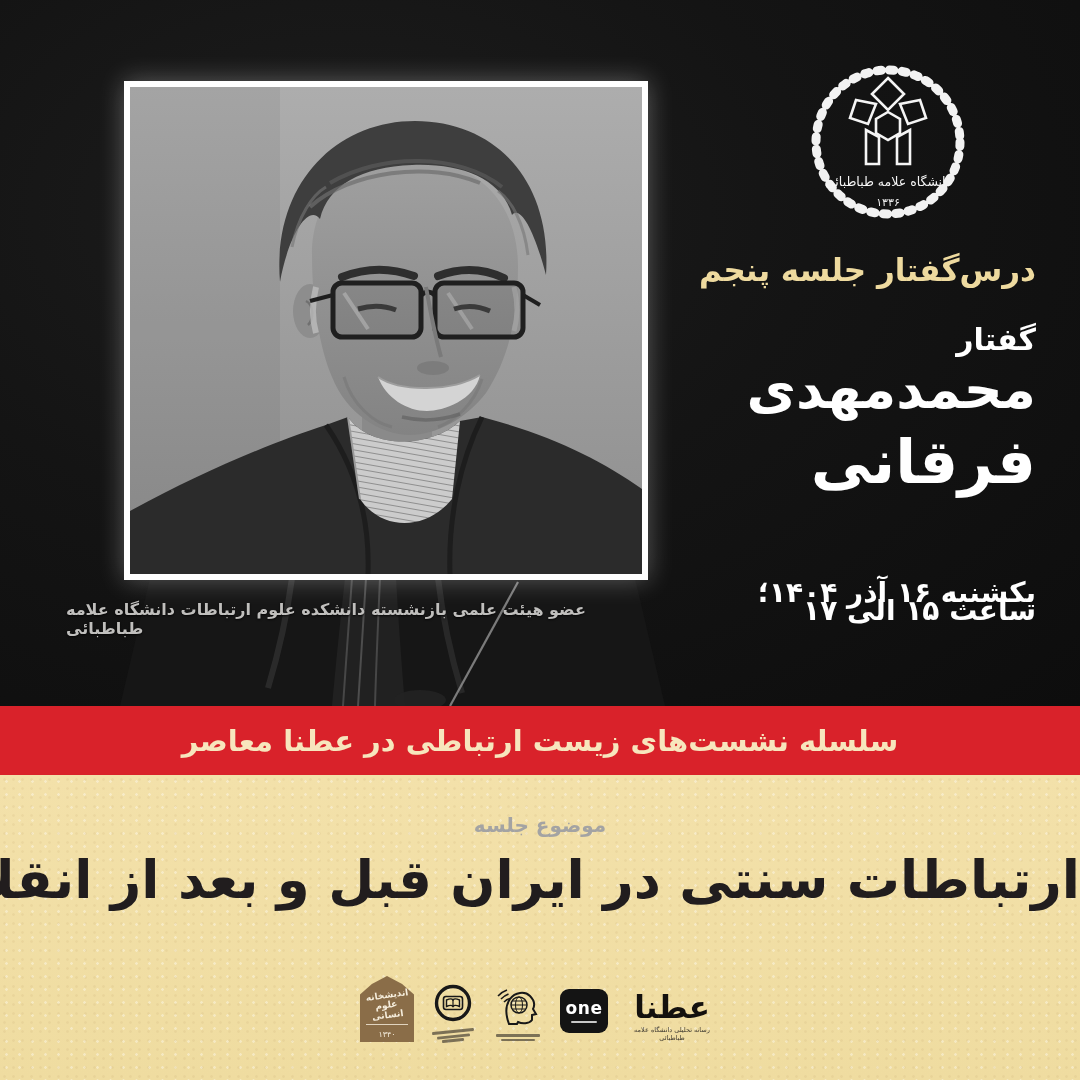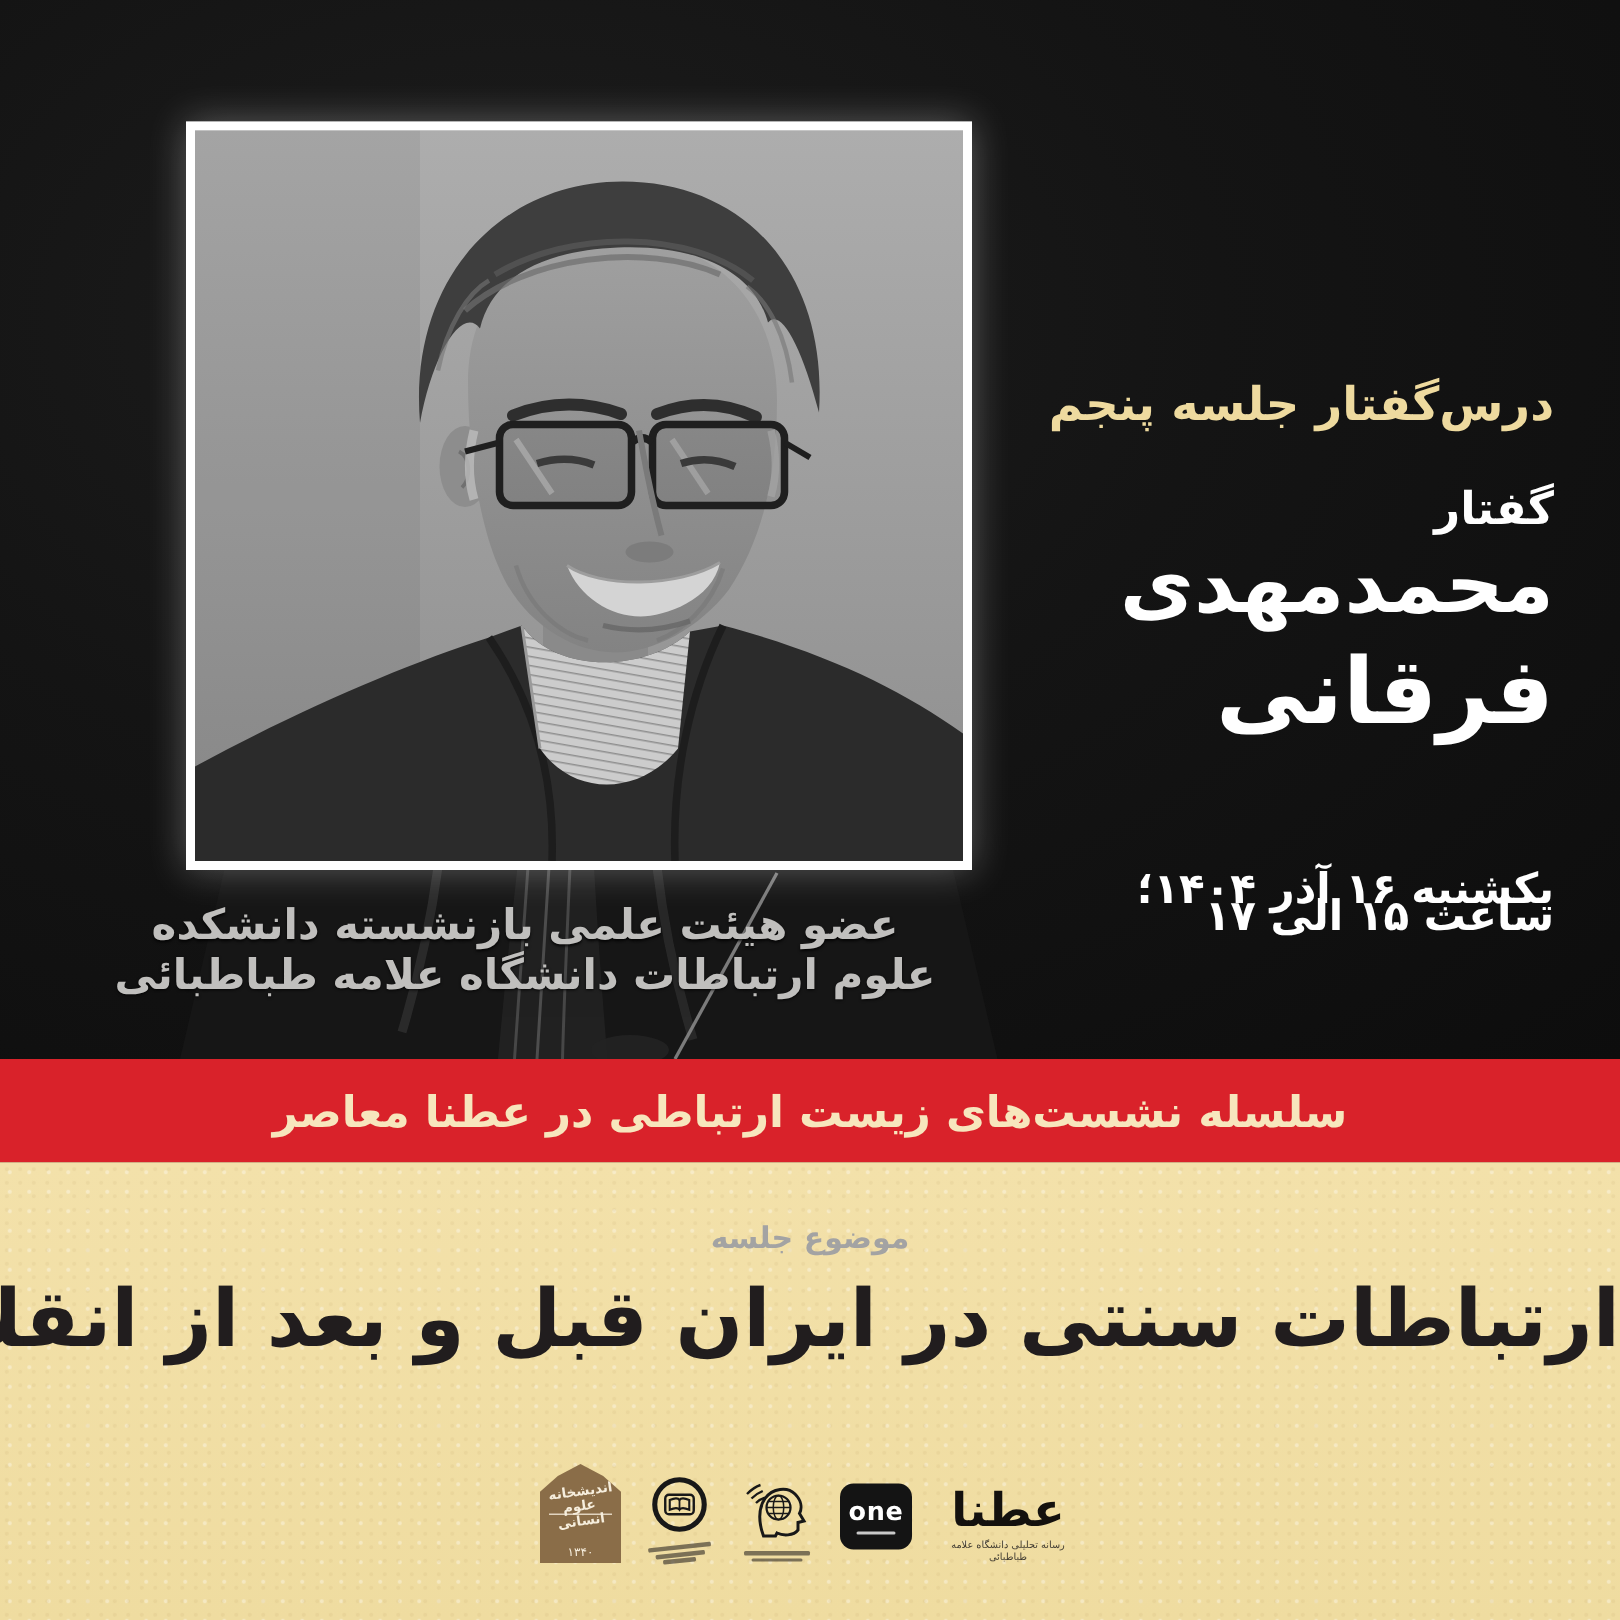--- a/index.html
+++ b/index.html
@@ -16,21 +16,21 @@
   .photo-continuation{position:absolute;left:120px;top:578px;width:545px;height:128px;}
   .photo-frame{
     position:absolute;left:124px;top:81px;width:524px;height:499px;
     border:6px solid #ffffff;box-sizing:border-box;
     box-shadow:0 0 24px rgba(255,255,255,.30);
     background:#9a9a9a;
   }
   .photo-frame svg{display:block;width:512px;height:487px;}
   .affiliation{
     position:absolute;left:66px;top:600px;width:568px;
-    text-align:center;color:#c0bfbd;font-size:28px;font-weight:700;
+    text-align:left;color:#c0bfbd;font-size:16px;font-weight:700;
     text-shadow:0 1px 2px rgba(0,0,0,.8);
   }
   
   .uni-logo{position:absolute;left:806px;top:60px;width:164px;height:174px;}
   
   .rcol{position:absolute;right:44px;text-align:right;color:#ffffff;}
   .series-label{top:252px;font-size:31px;font-weight:700;color:#eeda9f;margin-left:28px;}
   .honorific{top:322px;font-size:30px;font-weight:700;}
   .fname{top:362px;font-size:54px;font-weight:700;line-height:1.05;}
   .lname{top:430px;font-size:61px;font-weight:700;line-height:1.05;}
@@ -69,21 +69,21 @@
   
   .fl-house{
     width:54px;height:66px;background:#8a6d48;
     clip-path:polygon(50% 0,78% 12%,100% 28%,100% 100%,0 100%,0 28%,22% 12%);
     color:#f6eedd;text-align:center;position:relative;
   }
   .fl-house .hl1{font-size:9px;font-weight:700;transform:rotate(-8deg);margin-top:14px;}
   .fl-house .hl2{font-size:9px;font-weight:700;transform:rotate(-8deg);margin-top:0;}
   .fl-house .hyear{
     position:absolute;left:6px;right:6px;bottom:3px;font-size:8px;
-    border-top:1px solid rgba(246,238,221,.8);padding-top:20px;letter-spacing:2px;
+    border-top:1px solid rgba(246,238,221,.8);padding-top:5px;letter-spacing:2px;
   }
   .fl-book{width:46px;margin-top:8px;text-align:center;}
   .fl-head{width:52px;margin-top:10px;text-align:center;}
   .fl-one{width:48px;margin-top:13px;}
   .one-box{
     width:48px;height:44px;background:#141414;border-radius:9px;
     display:flex;flex-direction:column;align-items:center;justify-content:center;
   }
   .one-box .one-txt{color:#ffffff;font-size:17px;font-weight:700;letter-spacing:.5px;line-height:1;}
   .one-box .one-bar{width:26px;height:2px;background:#e9e9e9;opacity:.85;border-radius:1px;margin-top:4px;}
@@ -178,20 +178,37 @@
 
         <path d="M248,290 C270,305 322,305 350,288 C345,313 313,324 297,324 C277,324 256,311 248,290 Z" fill="#d4d4d4"></path>
         <path d="M248,290 C270,305 322,305 350,288" stroke="#9d9d9d" stroke-width="2" fill="none"></path>
 
         <path d="M272,330 Q301,337 330,327" stroke="#666666" stroke-width="3.5" opacity="0.8" fill="none"></path>
       </svg>
     </div>
 
     <div class="affiliation" dir="rtl">عضو هیئت علمی بازنشسته دانشکده علوم ارتباطات دانشگاه علامه طباطبائی</div>
 
+    <div class="uni-logo">
+      <svg viewBox="0 0 164 174" width="164" height="174">
+        <g>
+          <circle cx="82" cy="82" r="72" fill="none" stroke="#f2f2f2" stroke-width="9" stroke-dasharray="4.4 8.2" stroke-linecap="round"></circle>
+        </g>
+        <g fill="none" stroke="#f5f5f5" stroke-width="2.6">
+          <path d="M82,18 L98,34 L82,50 L66,34 Z"></path>
+          <path d="M50,40 L70,44 L62,64 L44,58 Z"></path>
+          <path d="M114,40 L94,44 L102,64 L120,58 Z"></path>
+          <path d="M82,52 L94,59 L94,73 L82,80 L70,73 L70,59 Z"></path>
+          <path d="M60,70 L73,77 L73,104 L60,104 Z"></path>
+          <path d="M104,70 L91,77 L91,104 L104,104 Z"></path>
+        </g>
+        <text x="82" y="126" text-anchor="middle" font-size="12.5" fill="#f5f5f5">دانشگاه علامه طباطبائی</text>
+        <text x="82" y="146" text-anchor="middle" font-size="11" letter-spacing="2" fill="#eeeeee">۱۳۳۶</text>
+      </svg>
+    </div>
 
     <div class="rcol series-label" dir="rtl">درس‌گفتار جلسه پنجم</div>
     <div class="rcol honorific" dir="rtl">گفتار</div>
     <div class="rcol fname" dir="rtl">محمدمهدی</div>
     <div class="rcol lname" dir="rtl">فرقانی</div>
     <div class="rcol edate" dir="rtl">یکشنبه ۱۶ آذر ۱۴۰۴؛</div>
     <div class="rcol etime" dir="rtl">ساعت ۱۵ الی ۱۷</div>
   </div>
 
   <div class="red-banner">

